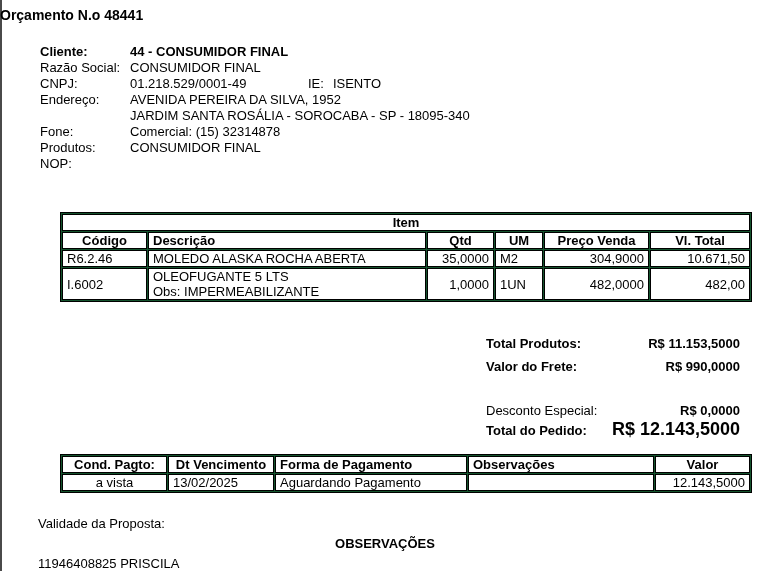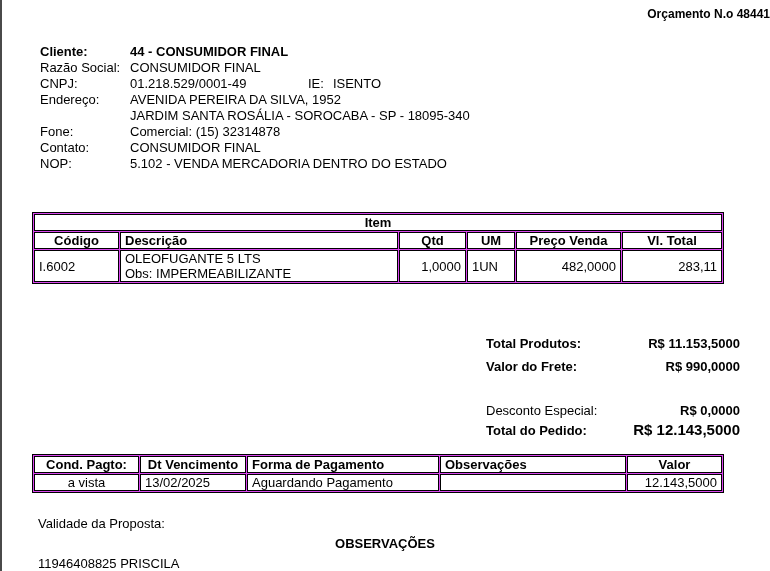--- a/index.html
+++ b/index.html
@@ -6,34 +6,34 @@
   html,body { background:#fff; }
   .page {
     position:relative; width:770px; height:571px; background:#fff;
     font-family:"Liberation Sans", sans-serif; font-size:13px; color:#000;
     overflow:hidden;
   }
   .page-edge { position:absolute; left:0; top:0; width:2px; height:571px; background:#4a4a4a; }
 
   .doc-title {
     position:absolute; top:7px; left:0; width:100%;
-    text-align:right; font-weight:bold; font-size:12px;
+    text-align:left; font-weight:bold; font-size:14px;
   }
 
   .client { position:absolute; top:44px; left:40px; line-height:16px; }
   .client .crow { display:flex; }
   .client .lbl { width:90px; flex:none; }
   .bold { font-weight:bold; }
   .cnpj-val { display:inline-block; width:178px; }
   .ie-val { margin-left:9px; }
 
   table.rpt {
-    position:absolute; left:32px; width:692px;
+    position:absolute; left:60px; width:692px;
     border-collapse:separate; border-spacing:1px;
-    border:1px solid #000; background:#d946ef;
+    border:1px solid #000; background:#14532d;
     font-size:13px;
   }
   table.rpt th, table.rpt td {
     border:1px solid #000; line-height:15px; padding:0 4px;
     font-size:13px; vertical-align:middle; background:#fff;
   }
   table.rpt th { font-weight:bold; text-align:center; }
   .items { top:212px; }
   .pay   { top:454px; }
   .al { text-align:left !important; }
@@ -41,21 +41,21 @@
   td.qtd   { text-align:right; padding-right:9px; }
   td.money { text-align:right; padding-right:6px; }
 
   .totals { position:absolute; top:336px; left:486px; width:254px; }
   .trow { display:flex; justify-content:space-between; align-items:baseline; margin-bottom:8px; line-height:15px;gap:24px; }
   .trow .tl { font-weight:bold; }
   .trow .tv { font-weight:bold; }
   .trow.normal .tl { font-weight:normal;margin-top:21px; }
   .trow.grand { margin-top:-4px; }
   .trow.grand .tl { font-size:13px; font-weight:bold; }
-  .trow.grand .tv { font-size:15px; font-weight:bold; }
+  .trow.grand .tv { font-size:18px; font-weight:bold; }
 
   .validade { position:absolute; top:516px; left:38px; }
   .obs-title { position:absolute; top:536px; left:0; width:100%; text-align:center; font-weight:bold; }
   .contact { position:absolute; top:556px; left:38px; }
 </style>
 </head>
 <body>
 
 <div class="page">
   <div class="page-edge"></div>
@@ -83,26 +83,25 @@
     </div>
     <div class="crow">
       <span class="lbl"></span>
       <span>JARDIM SANTA ROSÁLIA - SOROCABA - SP - 18095-340</span>
     </div>
     <div class="crow">
       <span class="lbl">Fone:</span>
       <span>Comercial: (15) 32314878</span>
     </div>
     <div class="crow">
-      <span class="lbl">Contato:</span>
+      <span class="lbl">Produtos:</span>
       <span>CONSUMIDOR FINAL</span>
     </div>
     <div class="crow">
       <span class="lbl">NOP:</span>
-      <span>5.102 - VENDA MERCADORIA DENTRO DO ESTADO</span>
     </div>
   </div>
 
   <table class="rpt items">
     <colgroup>
       <col style="width:85px">
         <col style="width:278px">
         <col style="width:67px">
       <col style="width:48px">
         <col style="width:105px">
@@ -116,29 +115,40 @@
         <th>Código</th>
         <th class="al">Descrição</th>
         <th>Qtd</th>
         <th>UM</th>
         <th>Preço Venda</th>
         <th>Vl. Total</th>
       </tr>
     </thead>
     <tbody>
       <tr>
+        <td>R6.2.46</td>
+        <td>
+          <div>MOLEDO ALASKA ROCHA ABERTA</div>
+          <div></div>
+        </td>
+        <td class="qtd">35,0000</td>
+        <td>M2</td>
+        <td class="money">304,9000</td>
+        <td class="money">10.671,50</td>
+      </tr>
+      <tr>
         <td>I.6002</td>
         <td>
           <div>OLEOFUGANTE 5 LTS</div>
           <div>Obs: IMPERMEABILIZANTE</div>
         </td>
         <td class="qtd">1,0000</td>
         <td>1UN</td>
         <td class="money">482,0000</td>
-        <td class="money">283,11</td>
+        <td class="money">482,00</td>
       </tr>
     </tbody>
   </table>
 
   <div class="totals">
     <div class="trow">
       <span class="tl">Total Produtos:</span>
       <span class="tv">R$ 11.153,5000</span>
     </div>
     <div class="trow">

